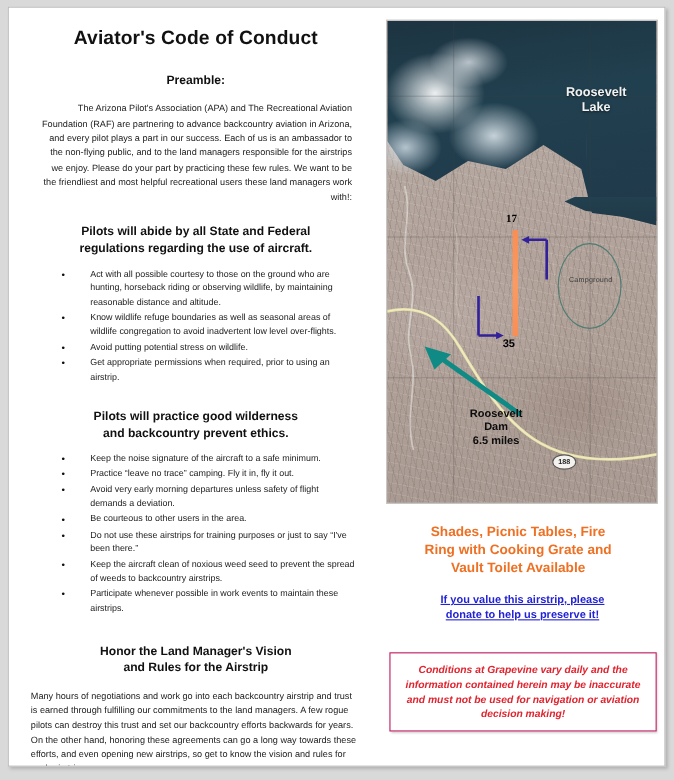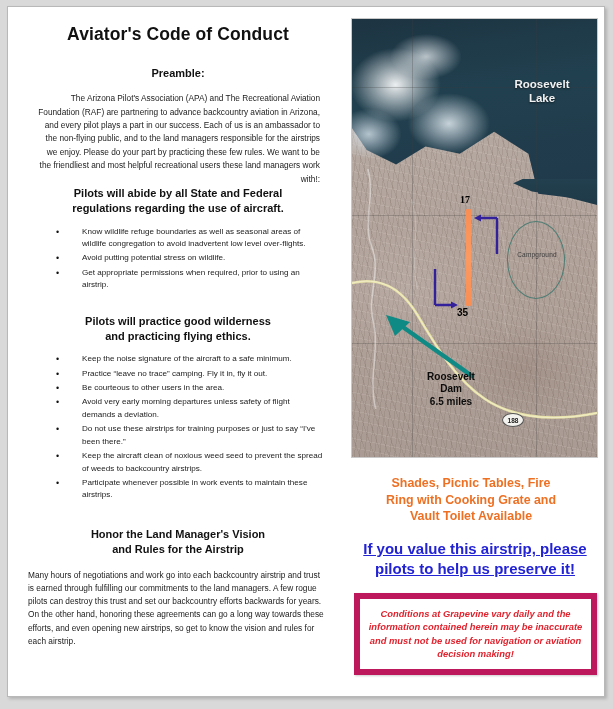--- a/index.html
+++ b/index.html
@@ -63,21 +63,21 @@
     color: #1b1b1b;
     line-height: 1.62;
     text-align: right;
     margin: 0;
   }
   #preamble-text {
     margin-top: 11px;
     padding: 0 10px;
   }
 
-  .rule-head { }
+  .rule-head { margin-top: 18px; }
   #head-ethics { margin-top: 22px; }
   #head-honor  { margin-top: 25px; }
 
   ul.rules {
     list-style: none;
     margin: 9px 0 0 0;
     padding: 0 6px 0 30px;
   }
   ul.rules li {
     position: relative;
@@ -282,34 +282,34 @@
     font-weight: bold;
     color: #ee7023;
     line-height: 1.33;
   }
   #donate-link {
     position: absolute;
     left: 4px;
     top: 532px;
     width: 246px;
     text-align: center;
-    font-size: 15px;
+    font-size: 10px;
     font-weight: bold;
     color: #2323d6;
     line-height: 1.36;
     text-decoration: underline;
     cursor: pointer;
   }
   #warning-box {
     position: absolute;
     left: 6px;
     top: 586px;
     width: 243px;
     padding: 8px 6px 9px;
-    border: 6px solid #be185d;
+    border: 1px solid #be185d;
     box-sizing: border-box;
     background: #fff;
     box-shadow: 1px 1px 2px rgba(0,0,0,0.2);
   }
   #warning-text {
     margin: 0;
     text-align: center;
     font-size: 9.4px;
     font-weight: bold;
     font-style: italic;
@@ -328,34 +328,35 @@
 
     <div id="preamble-head" class="section-head">Preamble:</div>
 
     <p id="preamble-text" class="body-para">The Arizona Pilot's Association (APA) and The Recreational Aviation Foundation (RAF) are partnering to advance backcountry aviation in Arizona, and every pilot plays a part in our success. Each of us is an ambassador to the non-flying public, and to the land managers responsible for the airstrips we enjoy. Please do your part by practicing these few rules. We want to be the friendliest and most helpful recreational users these land managers work with!:</p>
 
     <div class="section-head rule-head">
       <span>Pilots will abide by all State and Federal</span><br>
       <span>regulations regarding the use of aircraft.</span>
     </div>
     <ul class="rules">
+      <li>Act with all possible courtesy to those on the ground who are hunting, horseback riding or observing wildlife, by maintaining reasonable distance and altitude.</li>
       <li>Know wildlife refuge boundaries as well as seasonal areas of wildlife congregation to avoid inadvertent low level over-flights.</li>
       <li>Avoid putting potential stress on wildlife.</li>
       <li>Get appropriate permissions when required, prior to using an airstrip.</li>
     </ul>
 
     <div id="head-ethics" class="section-head">
       <span>Pilots will practice good wilderness</span><br>
-      <span>and practicing flying ethics.</span>
+      <span>and backcountry prevent ethics.</span>
     </div>
     <ul class="rules">
       <li>Keep the noise signature of the aircraft to a safe minimum.</li>
       <li>Practice “leave no trace” camping. Fly it in, fly it out.</li>
+      <li>Avoid very early morning departures unless safety of flight demands a deviation.</li>
       <li>Be courteous to other users in the area.</li>
-      <li>Avoid very early morning departures unless safety of flight demands a deviation.</li>
       <li>Do not use these airstrips for training purposes or just to say “I've been there.”</li>
       <li>Keep the aircraft clean of noxious weed seed to prevent the spread of weeds to backcountry airstrips.</li>
       <li>Participate whenever possible in work events to maintain these airstrips.</li>
     </ul>
 
     <div id="head-honor" class="section-head">
       <span>Honor the Land Manager's Vision</span><br>
       <span>and Rules for the Airstrip</span>
     </div>
     <p id="honor-text" class="body-para">Many hours of negotiations and work go into each backcountry airstrip and trust is earned through fulfilling our commitments to the land managers. A few rogue pilots can destroy this trust and set our backcountry efforts backwards for years. On the other hand, honoring these agreements can go a long way towards these efforts, and even opening new airstrips, so get to know the vision and rules for each airstrip.</p>
@@ -417,20 +418,20 @@
     </div>
 
     <div id="amenities">
       <span>Shades, Picnic Tables, Fire</span><br>
       <span>Ring with Cooking Grate and</span><br>
       <span>Vault Toilet Available</span>
     </div>
 
     <div id="donate-link">
       <span>If you value this airstrip, please</span><br>
-      <span>pilots to help us preserve it!</span>
+      <span>donate to help us preserve it!</span>
     </div>
 
     <div id="warning-box">
       <p id="warning-text">Conditions at Grapevine vary daily and the information contained herein may be inaccurate and must not be used for navigation or aviation decision making!</p>
     </div>
   </div>
 </div>
 
 </body></html>

